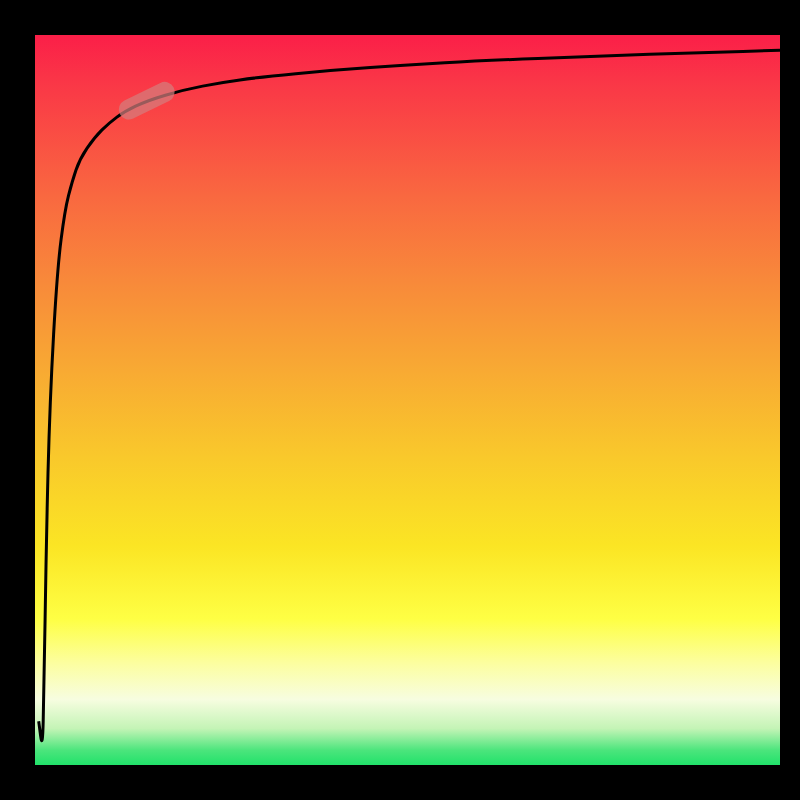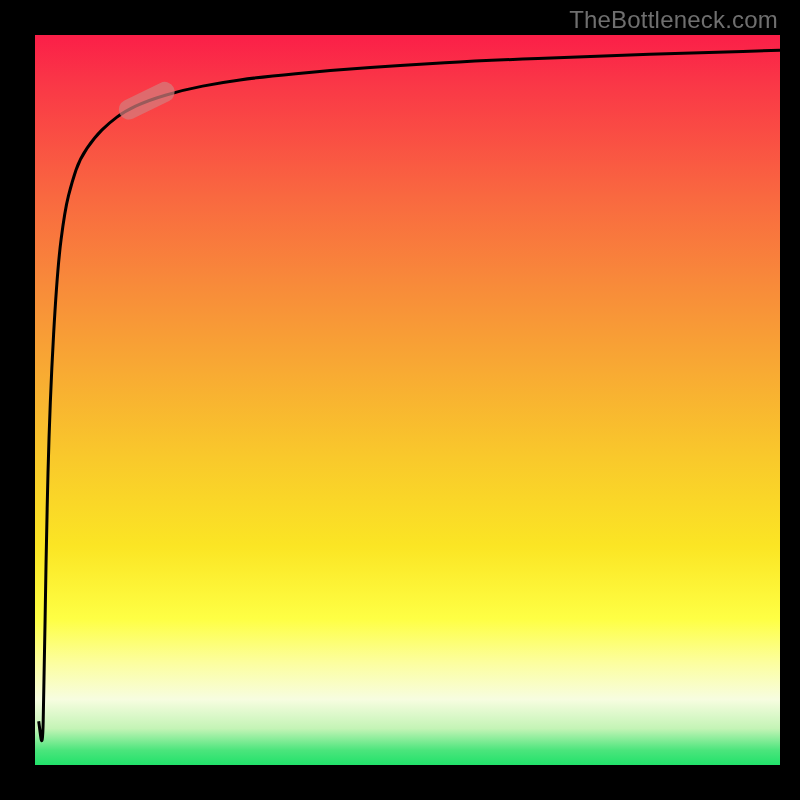--- a/index.html
+++ b/index.html
@@ -65,14 +65,13 @@
 
   <div class="plot-area"></div>
 
   <svg class="curve" width="800" height="800" viewBox="0 0 800 800">
 
     <path fill="none" stroke="#000000" stroke-width="3" d="M 38.7 721.2 Q 38.7 721.2 40.6 735.8 Q 42.5 750.4 43.2 721.2 Q 43.9 692.0 45.1 619.0 Q 46.2 546.0 48.0 473.0 Q 49.9 400.0 53.6 334.3 Q 57.3 268.6 61.1 239.4 Q 64.8 210.2 68.5 195.6 Q 72.3 181.0 76.0 170.1 Q 79.7 159.1 87.1 148.2 Q 94.6 137.2 102.0 129.9 Q 109.5 122.6 116.9 117.1 Q 124.4 111.6 135.6 106.2 Q 146.8 100.7 165.4 95.2 Q 184.0 89.7 202.6 86.1 Q 221.3 82.4 239.9 79.9 Q 258.5 77.3 295.8 73.7 Q 333.0 70.0 370.3 67.5 Q 407.5 64.9 444.8 62.7 Q 482.0 60.6 537.9 58.4 Q 593.8 56.2 649.6 54.3 Q 705.5 52.5 742.8 51.4 T 780.0 50.3"></path>
 
     <rect x="0" y="0" width="60" height="20" rx="10" ry="10" fill="#d47d7d" fill-opacity="0.72" transform="translate(146.75,100.69999999999997) rotate(-26.1) translate(-30,-10)"></rect>
   </svg>
 
-  <div class="watermark">TheBottleneck.com</div>
 </div>
 
 </body></html>

